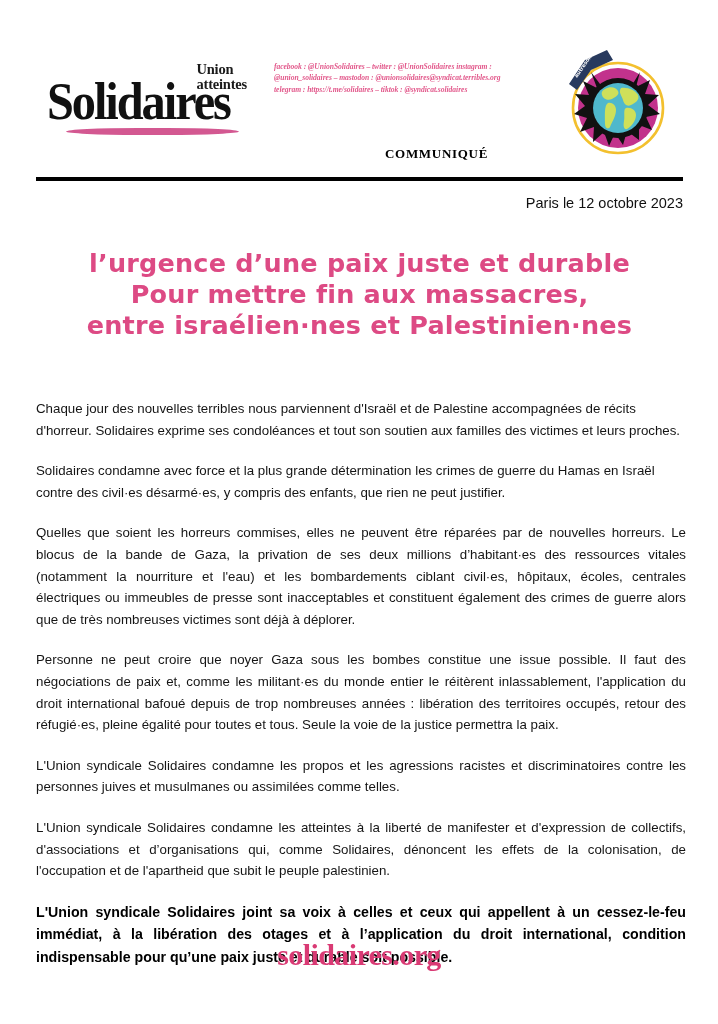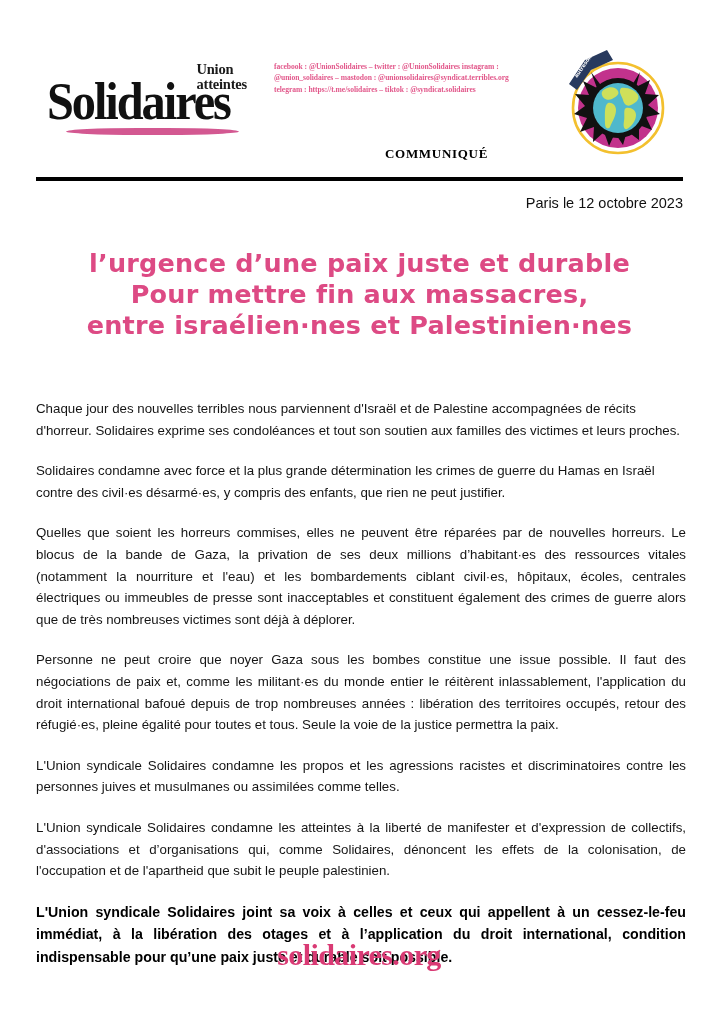--- a/index.html
+++ b/index.html
@@ -77,21 +77,21 @@
     left: 274px;
     top: 61px;
     width: 290px;
     font-family: "Liberation Serif", serif;
     font-weight: bold;
     font-size: 7.6px;
     line-height: 11.4px;
     color: #e2588b;
     letter-spacing: -0.05px;
   }
-  .social div { white-space: nowrap; }
+  .social div { white-space: nowrap; font-style: italic; }
 
   
   .globe-logo {
     position: absolute;
     left: 561px;
     top: 48px;
     width: 112px;
     height: 112px;
   }
 

